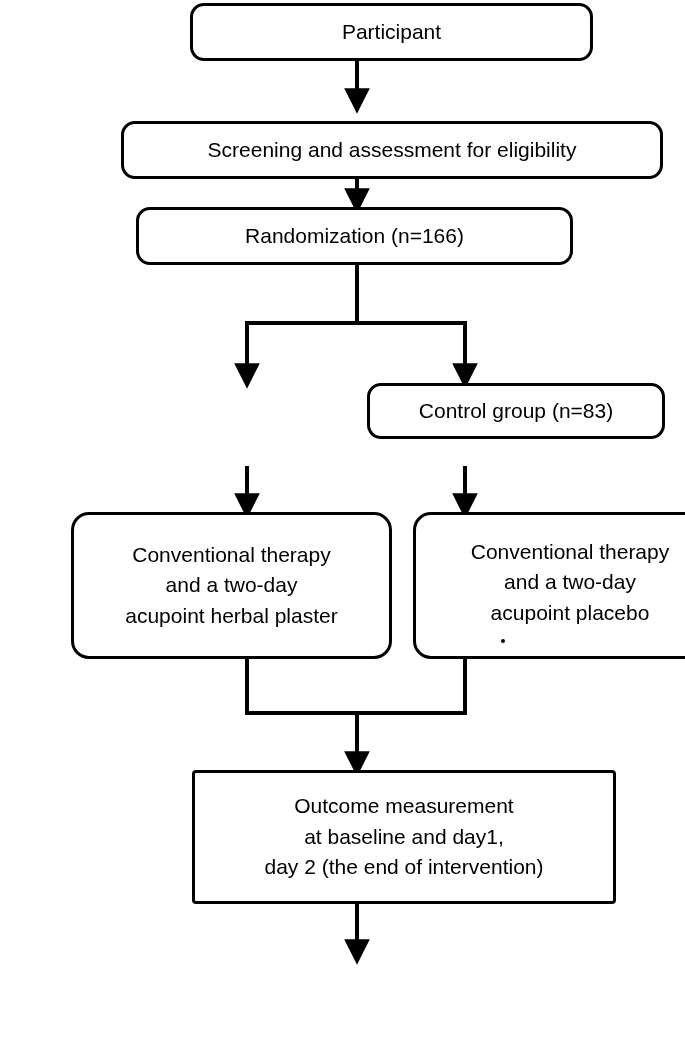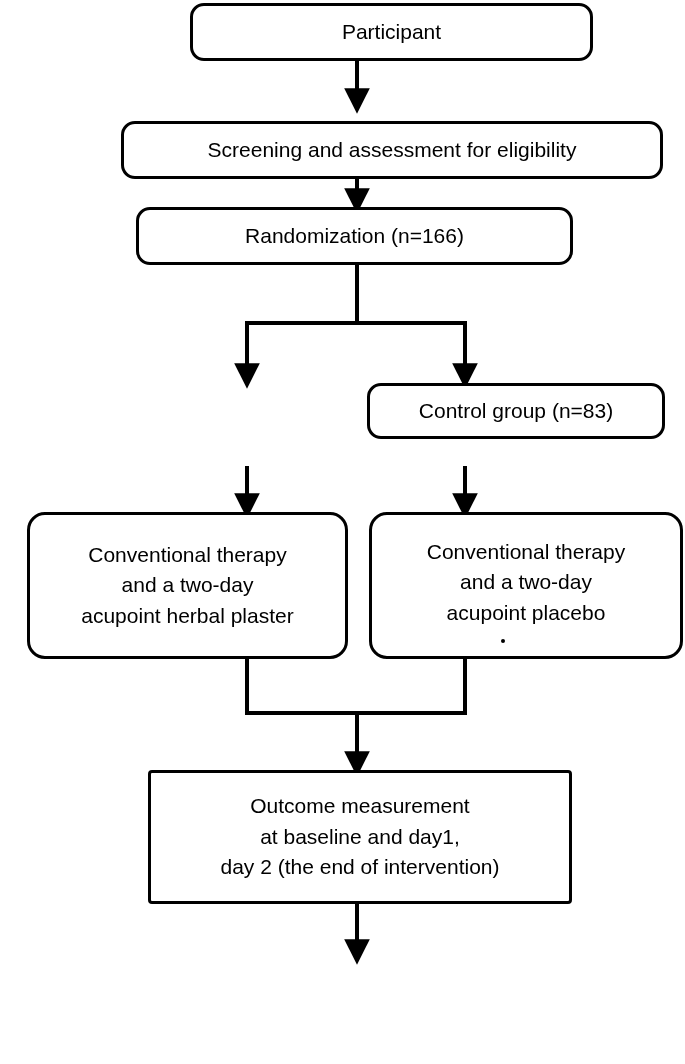--- a/index.html
+++ b/index.html
@@ -31,20 +31,21 @@
     color: #000000;
     font-family: "Liberation Sans", sans-serif;
     font-size: 21px;
     line-height: 1.30;
     padding: 2px 6px;
     white-space: pre-line;
     z-index: 2;
   }
   .node.multiline {
     line-height: 1.45;
+    margin-left: 44px;
   }
   #svg-connectors {
     position: absolute;
     left: 0;
     top: 0;
     width: 685px;
     height: 1064px;
     z-index: 1;
   }
   .stray-dot {

